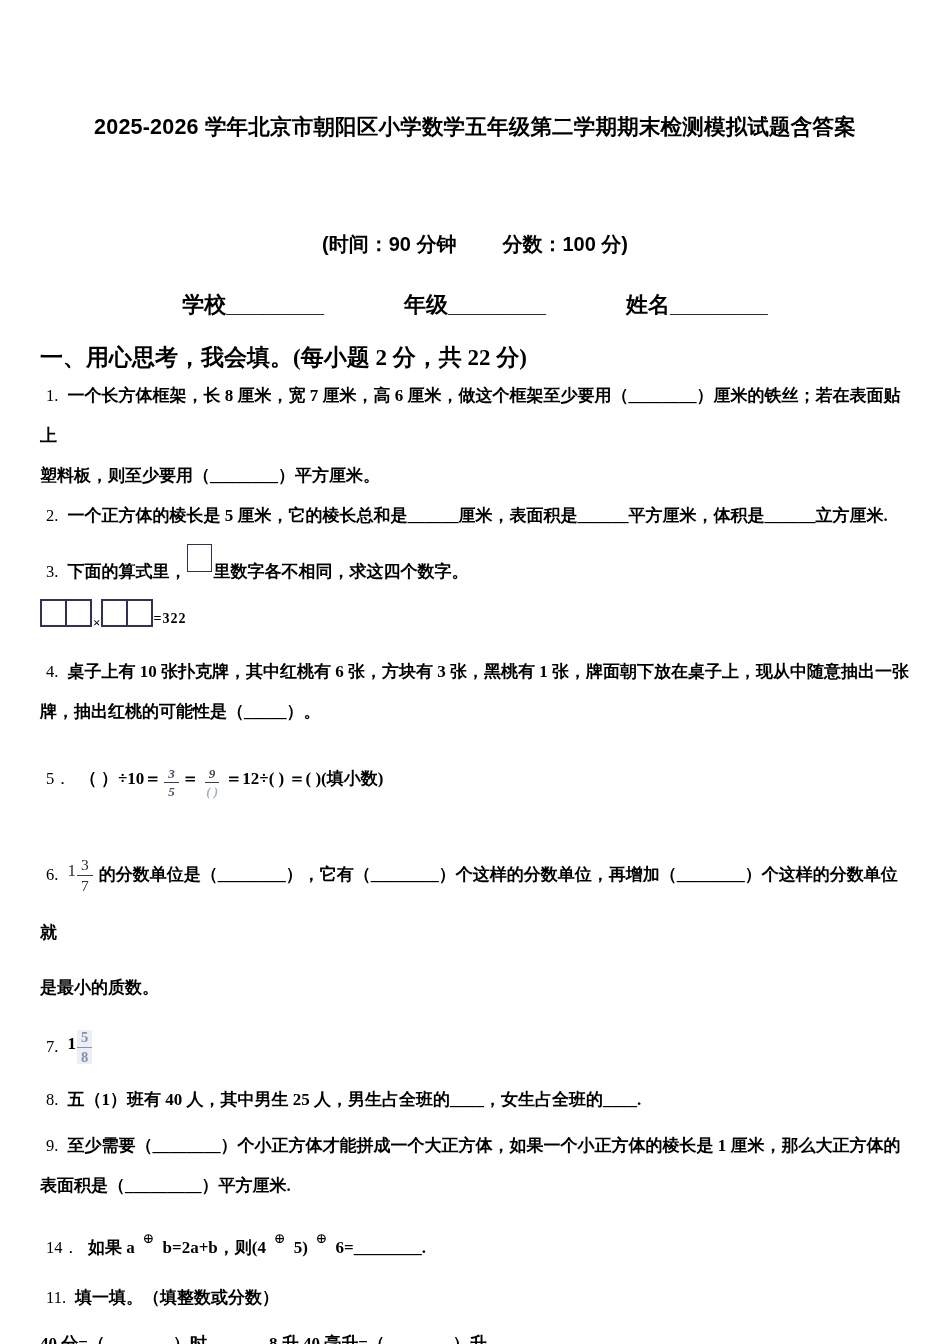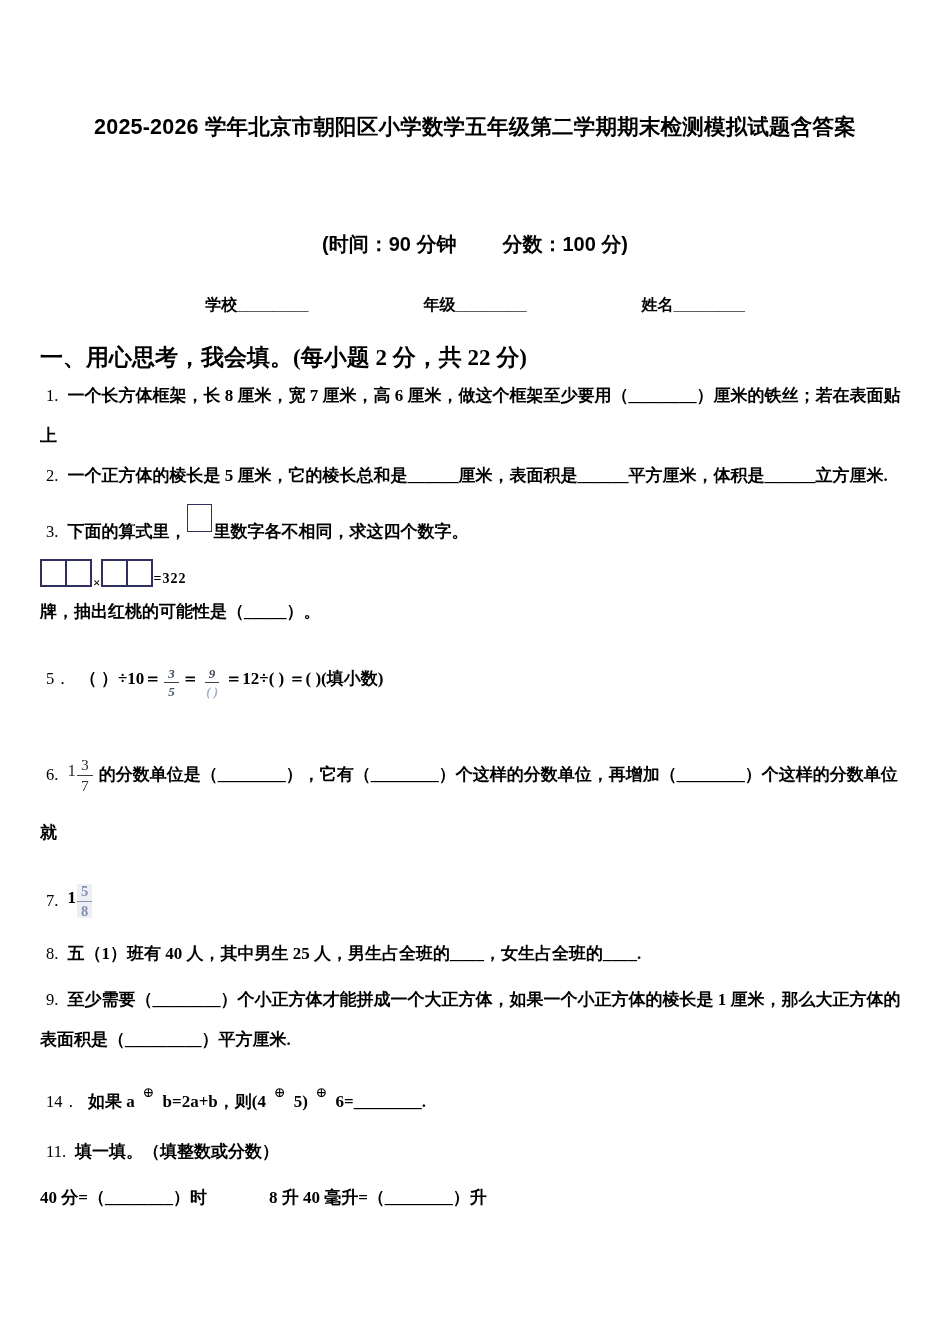--- a/index.html
+++ b/index.html
@@ -10,22 +10,22 @@
   }
   .title{
     text-align:center;font-family:"Liberation Sans","DejaVu Sans",sans-serif;
     font-weight:700;font-size:21.5px;line-height:30px;letter-spacing:.2px;
   }
   .meta{
     margin-top:88px;display:flex;justify-content:center;gap:46px;
     font-family:"Liberation Sans","DejaVu Sans",sans-serif;font-weight:700;font-size:20px;line-height:28px;
   }
   .reg{
-    margin-top:36px;display:flex;justify-content:center;gap:115px;
-    font-family:"Liberation Sans","DejaVu Sans",sans-serif;font-weight:700;font-size:16px;line-height:22px;
+    margin-top:36px;display:flex;justify-content:center;gap:80px;
+    font-family:"Liberation Sans","DejaVu Sans",sans-serif;font-weight:700;font-size:22px;line-height:22px;
   }
   .content{padding:0 38px 0 40px;font-size:17px;font-weight:700;}
   .sec{margin-top:24px;line-height:36px;font-size:23px;}
   .line{line-height:40px;}
   .qno{font-weight:400;font-size:16.5px;margin-right:9px;padding-left:6px;}
   
   .q3line{margin-top:8px;}
   .sq{display:inline-block;width:27px;height:28px;border:2px solid #30305e;background:#fff;box-sizing:border-box;}
   .sq-inline{width:25px;height:28px;vertical-align:5px;margin:0 1px;border-width:1.5px;}
   .eqrow{margin-top:8px;height:32px;display:flex;align-items:flex-end;}
@@ -74,52 +74,61 @@
     <span>姓名________</span>
   </div>
 
   <div class="content">
 
     <div class="sec">一、用心思考，我会填。(每小题 2 分，共 22 分)</div>
 
     <div class="line">
       <span class="qno">1.</span><span>一个长方体框架，长 8 厘米，宽 7 厘米，高 6 厘米，做这个框架至少要用（________）厘米的铁丝；若在表面贴上</span>
     </div>
+    <div class="line">
+      <span>塑料板，则至少要用（________）平方厘米。</span>
+    </div>
 
     <div class="line">
       <span class="qno">2.</span><span>一个正方体的棱长是 5 厘米，它的棱长总和是______厘米，表面积是______平方厘米，体积是______立方厘米.</span>
     </div>
 
     <div class="line q3line">
       <span class="qno">3.</span><span>下面的算式里，</span><span class="sq sq-inline"></span><span>里数字各不相同，求这四个数字。</span>
     </div>
 
     <div class="eqrow">
       <span class="pair"><span class="sq"></span><span class="sq"></span></span>
         <span class="times">×</span>
         <span class="pair"><span class="sq"></span><span class="sq"></span></span>
         <span class="eqres">=322</span>
     </div>
 
+    <div class="line" style="margin-top:20px;">
+      <span class="qno">4.</span><span>桌子上有 10 张扑克牌，其中红桃有 6 张，方块有 3 张，黑桃有 1 张，牌面朝下放在桌子上，现从中随意抽出一张</span>
+    </div>
     <div class="line">
       <span>牌，抽出红桃的可能性是（_____）。</span>
     </div>
 
     <div class="line q5row">
       <span class="qno">5．</span><span>（ ）÷10＝</span><span class="frac frac-hand"><span class="fn">3</span><span class="fd">5</span></span><span>＝</span><span class="frac frac-hand2"><span class="fn">9</span><span class="fd">( )</span></span><span>＝12÷( ) ＝(    )(填小数)</span>
     </div>
 
     <div class="line q6row">
       <span class="qno">6.</span><span class="mixed">
           <span class="whole">1</span>
           <span class="frac frac-serif">
             <span class="fn">3</span>
             <span class="fd">7</span>
           </span>
         </span><span>的分数单位是（________），它有（________）个这样的分数单位，再增加（________）个这样的分数单位就</span>
+    </div>
+    <div class="line q6l2">
+      <span>是最小的质数。</span>
     </div>
 
     <div class="line q7row">
       <span class="qno">7.</span><span class="mixed mixed7">
           <span class="whole">1</span>
           <span class="frac frac7">
             <span class="fn">5</span>
             <span class="fd">8</span>
           </span>
         </span>

